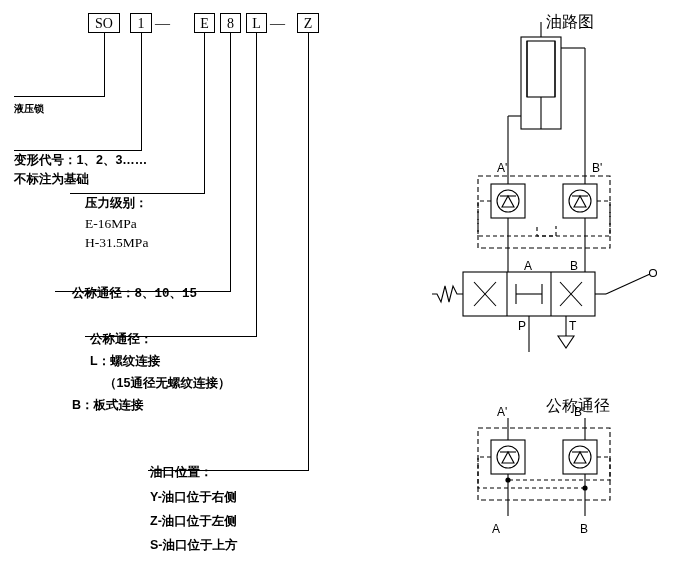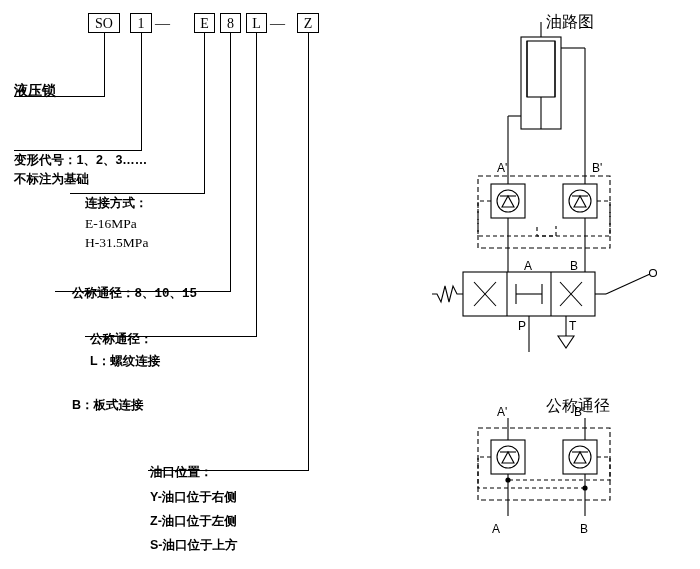--- a/index.html
+++ b/index.html
@@ -94,33 +94,34 @@
 
   <div class="ln vt" style="left:230px; top:33px; height:258px;"></div>
   <div class="ln hz" style="left:55px; top:291px; width:176px;"></div>
 
   <div class="ln vt" style="left:256px; top:33px; height:303px;"></div>
   <div class="ln hz" style="left:85px; top:336px; width:172px;"></div>
 
   <div class="ln vt" style="left:308px; top:33px; height:437px;"></div>
   <div class="ln hz" style="left:148px; top:470px; width:161px;"></div>
 
-  <div class="lbl lbl-b" style="left:14px; top:82px; font-size:14px;">液压锁</div>
+  <div class="lbl lbl-b" style="left:14px; top:100px; font-size:10px;">液压锁</div>
 
   <div class="lbl lbl-b" style="left:14px; top:152px;">变形代号：1、2、3……</div>
   <div class="lbl lbl-b" style="left:14px; top:171px;">不标注为基础</div>
 
-  <div class="lbl lbl-b" style="left:85px; top:195px;">连接方式：</div>
+  <div class="lbl lbl-b" style="left:85px; top:195px;">压力级别：</div>
   <div class="lbl" style="left:85px; top:215px; font-family:'Liberation Serif',serif; font-size:13.5px;">E-16MPa</div>
   <div class="lbl" style="left:85px; top:234px; font-family:'Liberation Serif',serif; font-size:13.5px;">H-31.5MPa</div>
 
   <div class="lbl lbl-b" style="left:72px; top:286px;font-family:Liberation Mono, monospace;">公称通径：8、10、15</div>
 
   <div class="lbl lbl-b" style="left:90px; top:331px;">公称通径：</div>
   <div class="lbl lbl-b" style="left:90px; top:353px;">L：螺纹连接</div>
+  <div class="lbl lbl-b" style="left:104px; top:375px;">（15通径无螺纹连接）</div>
   <div class="lbl lbl-b" style="left:72px; top:397px;">B：板式连接</div>
 
   <div class="lbl lbl-b" style="left:150px; top:464px;">油口位置：</div>
   <div class="lbl lbl-b" style="left:150px; top:489px;">Y-油口位于右侧</div>
   <div class="lbl lbl-b" style="left:150px; top:513px;">Z-油口位于左侧</div>
   <div class="lbl lbl-b" style="left:150px; top:537px;">S-油口位于上方</div>
 
   <div class="cap" style="left:546px; top:12px;">油路图</div>
   <div class="cap" style="left:546px; top:396px;">公称通径</div>
 

